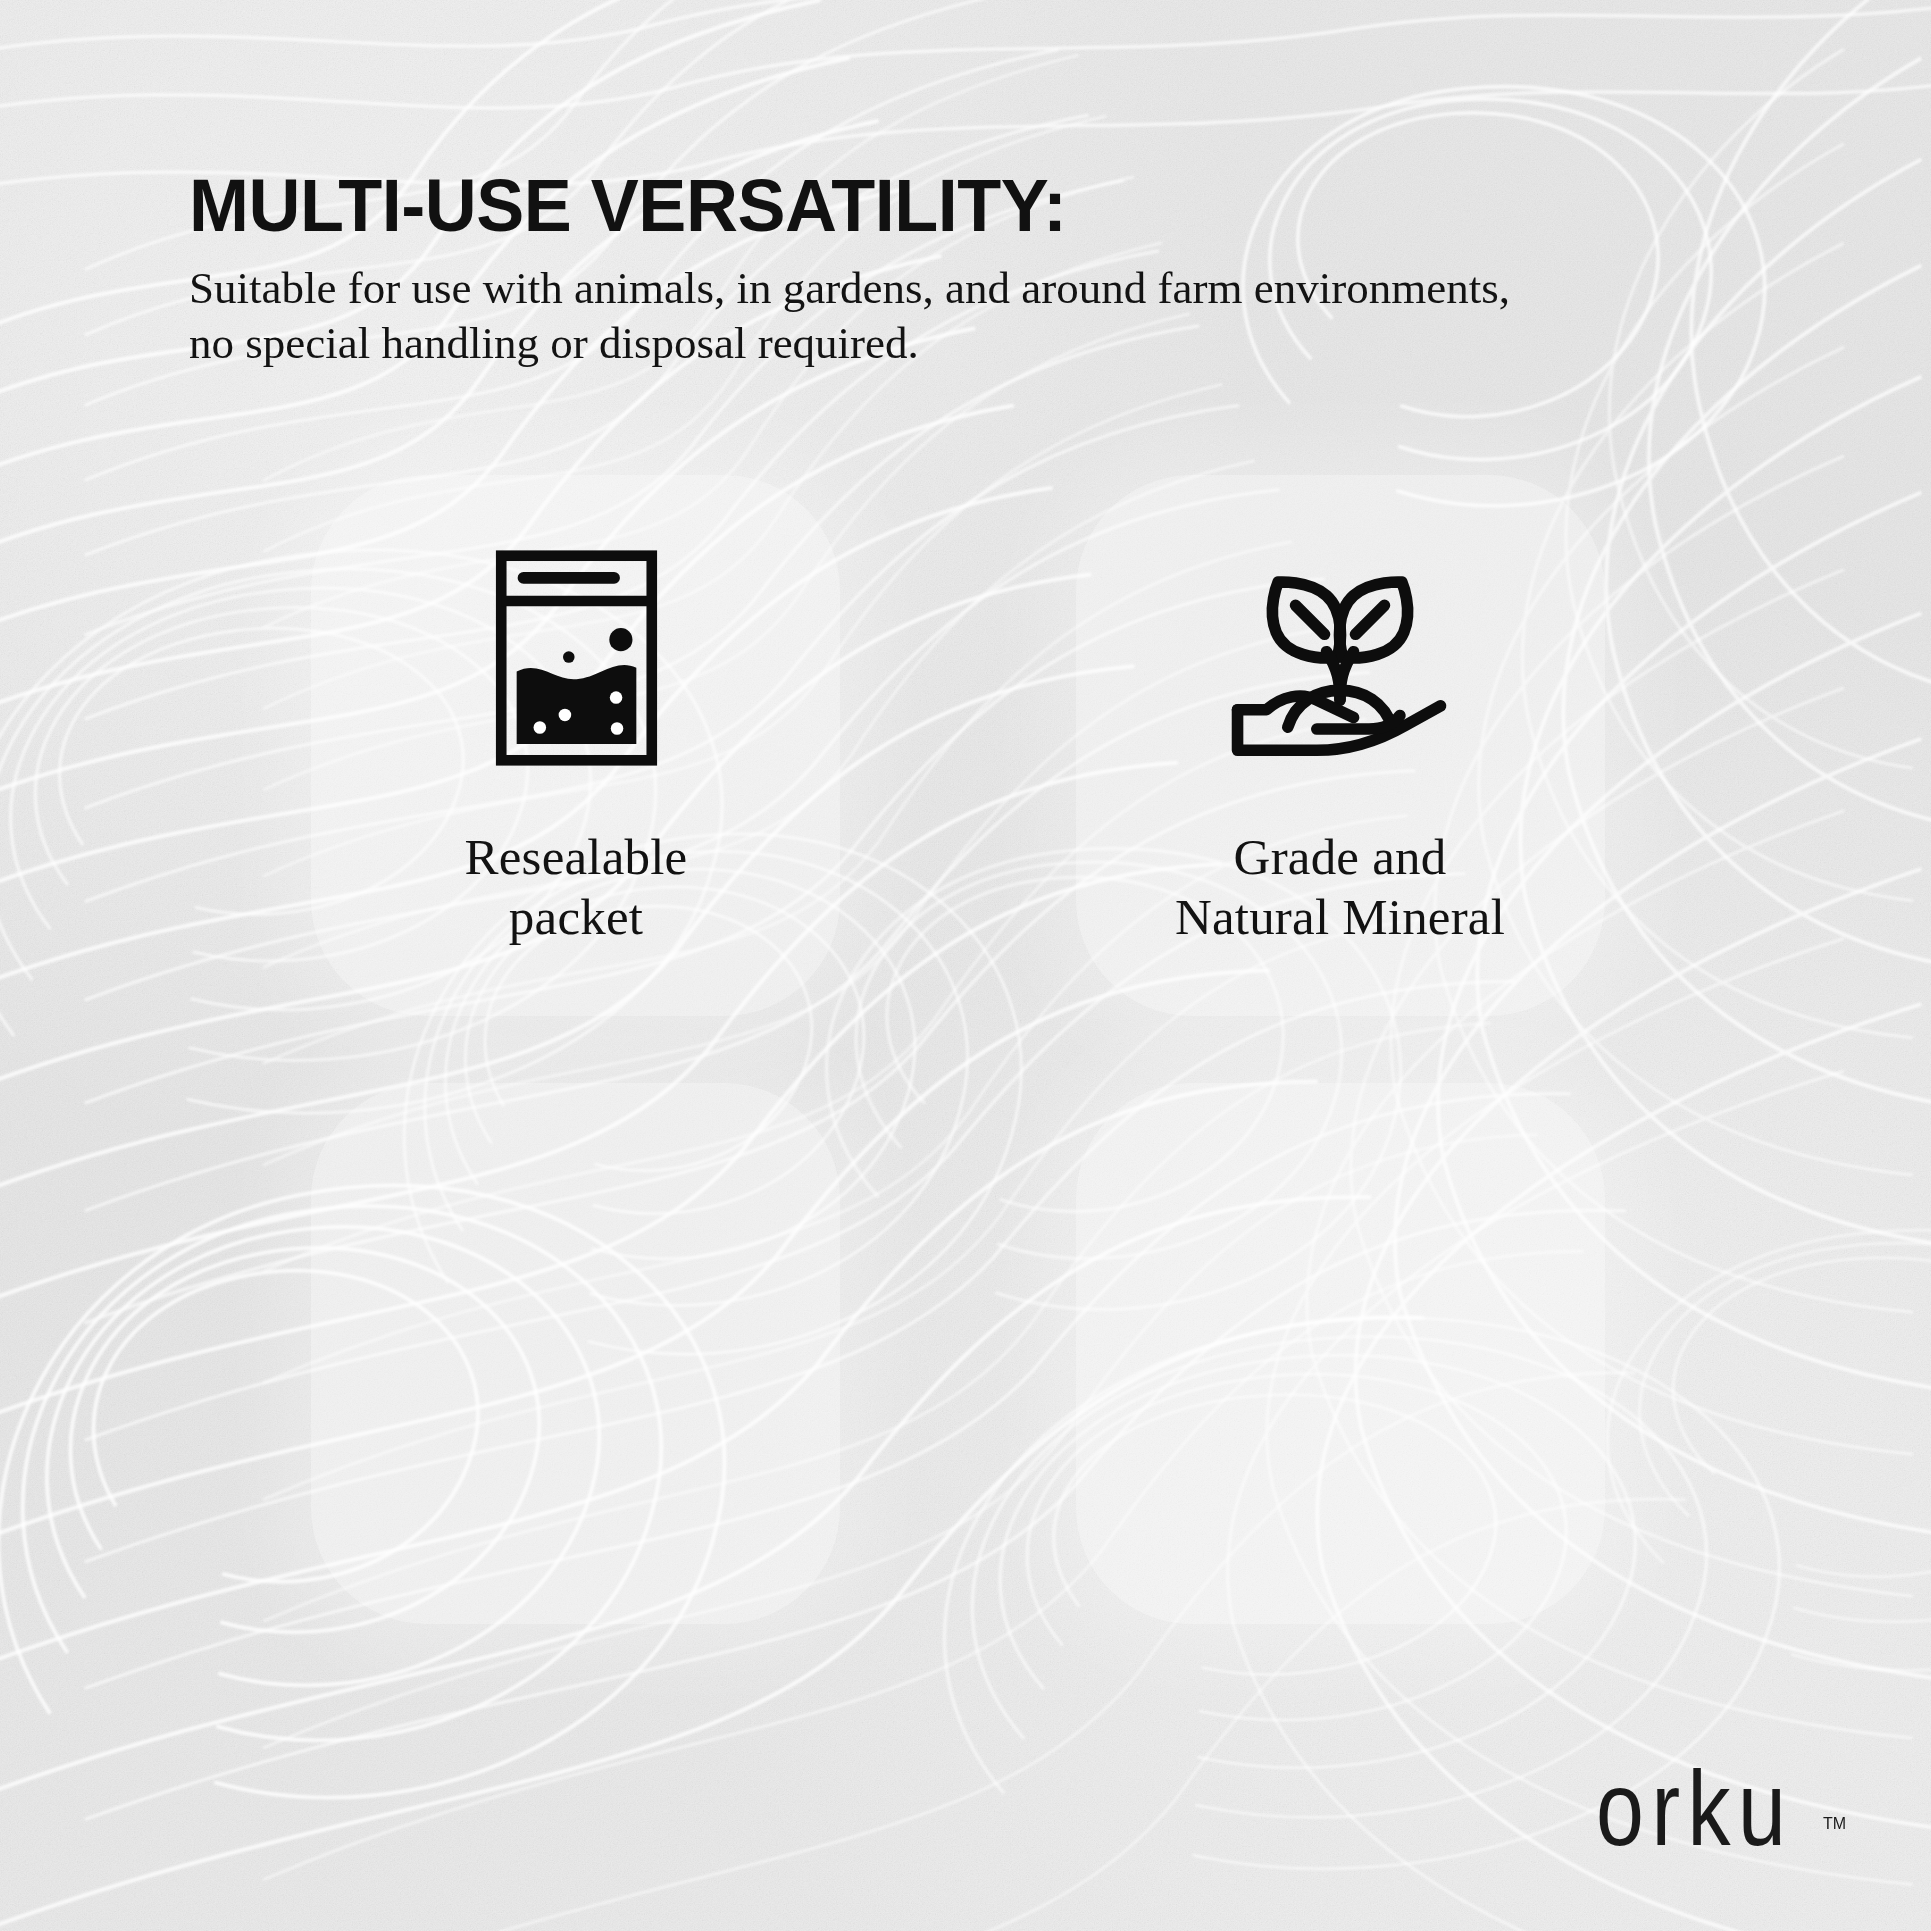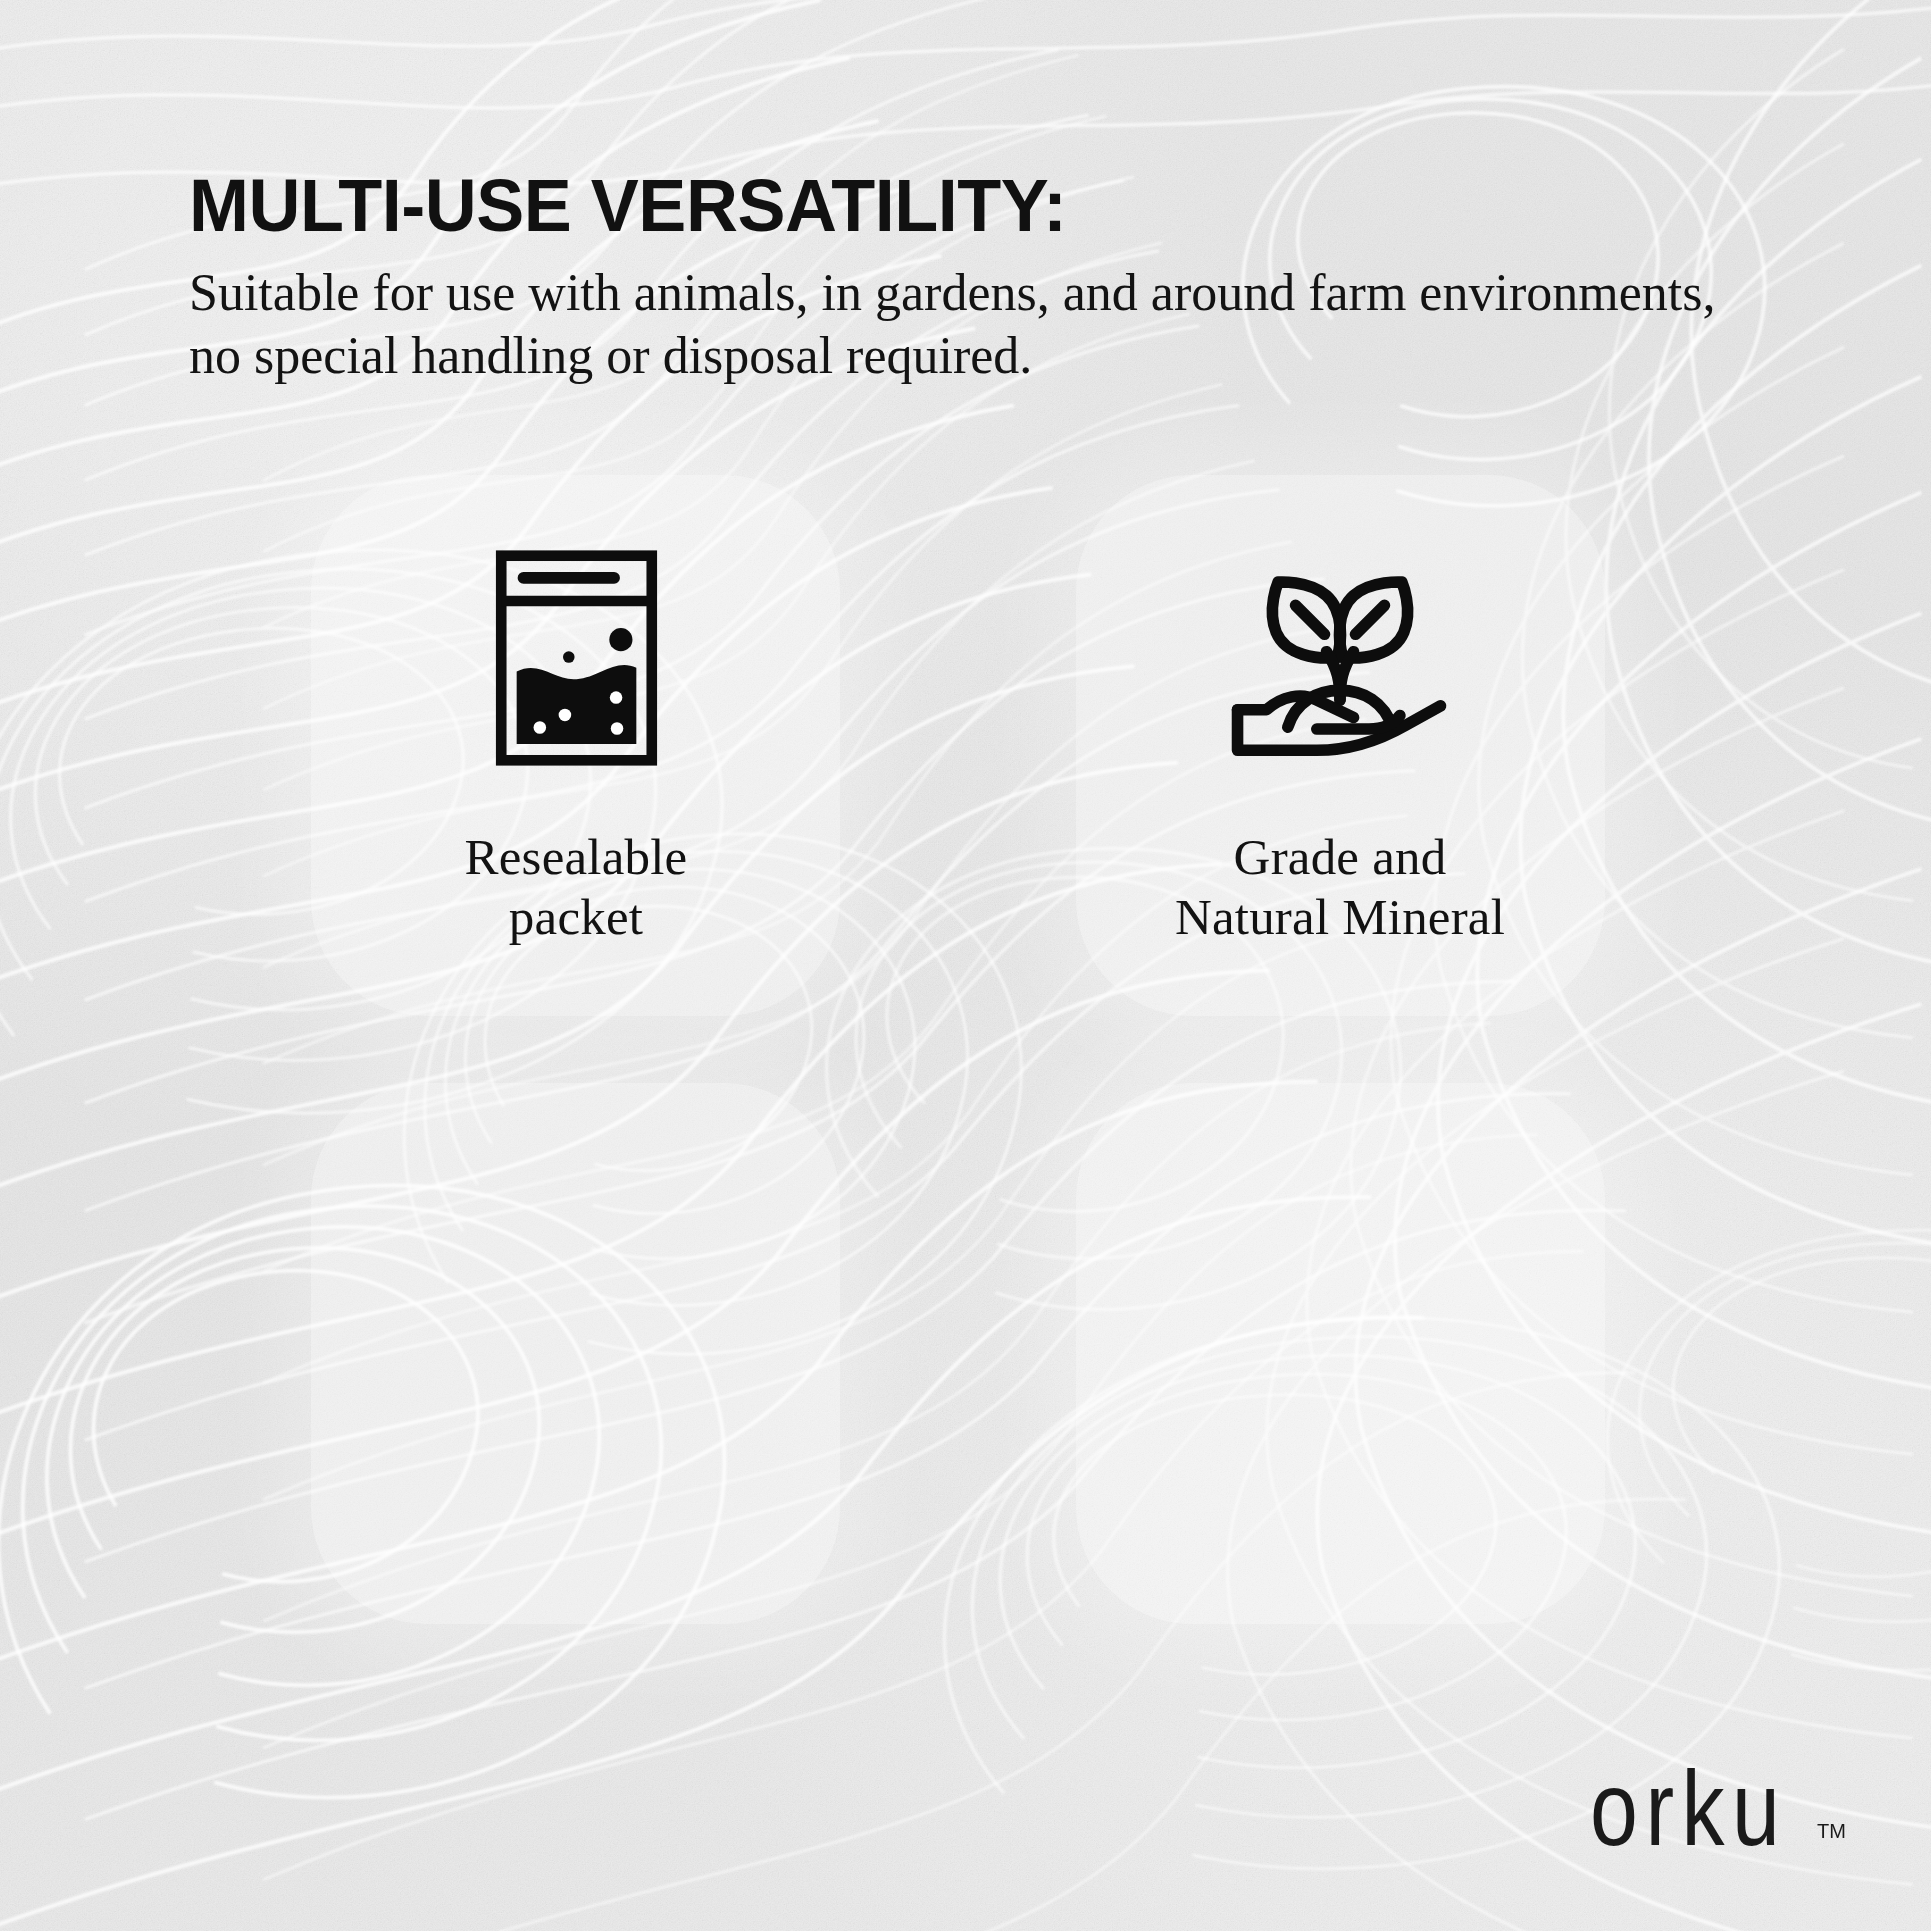--- a/index.html
+++ b/index.html
@@ -98,21 +98,21 @@
     transform: scaleX(0.96);
     transform-origin: left center;
     white-space: nowrap;
   }
   .subhead {
     position: absolute;
     left: 189px;
     top: 261px;
     width: 1554px;
     font-family: "Liberation Serif", serif;
-    font-size: 52px;
+    font-size: 45px;
     line-height: 1.22;
     color: #131313;
     white-space: pre-line;
   }
 
   
   .logo {
     position: absolute;
     right: 85px;
     bottom: 75px;
@@ -125,25 +125,25 @@
     font-weight: 300;
     font-size: 100px;
     line-height: .9;
     letter-spacing: 8.7px;
     color: #1a1a1a;
     transform: scaleX(0.86) scaleY(1.06);
     transform-origin: right bottom;
   }
   .logo-tm {
     font-family: "Liberation Sans", sans-serif;
-    font-size: 20px;
+    font-size: 16px;
     font-weight: 400;
     color: #1a1a1a;
     margin-left: 1.9px;
-    margin-bottom: 13px;
+    margin-bottom: 23px;
   }
 </style>
 </head>
 <body>
 
 <div id="stage">
 
   <div class="paper-base"></div>
 
   <svg class="paper-grain" width="1970" height="1970" xmlns="http://www.w3.org/2000/svg" viewBox="0 0 2040 2040">

